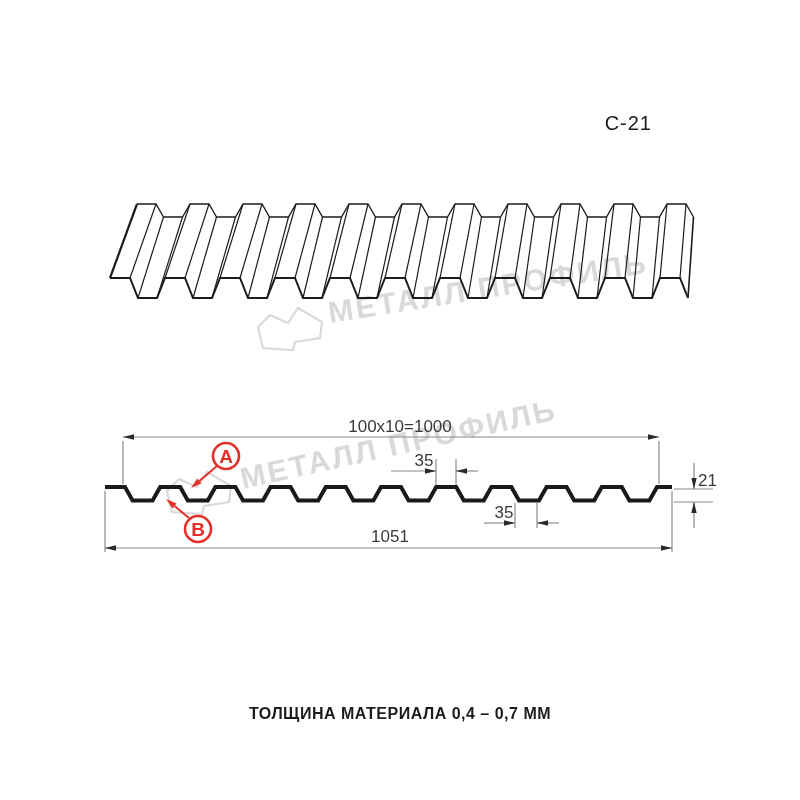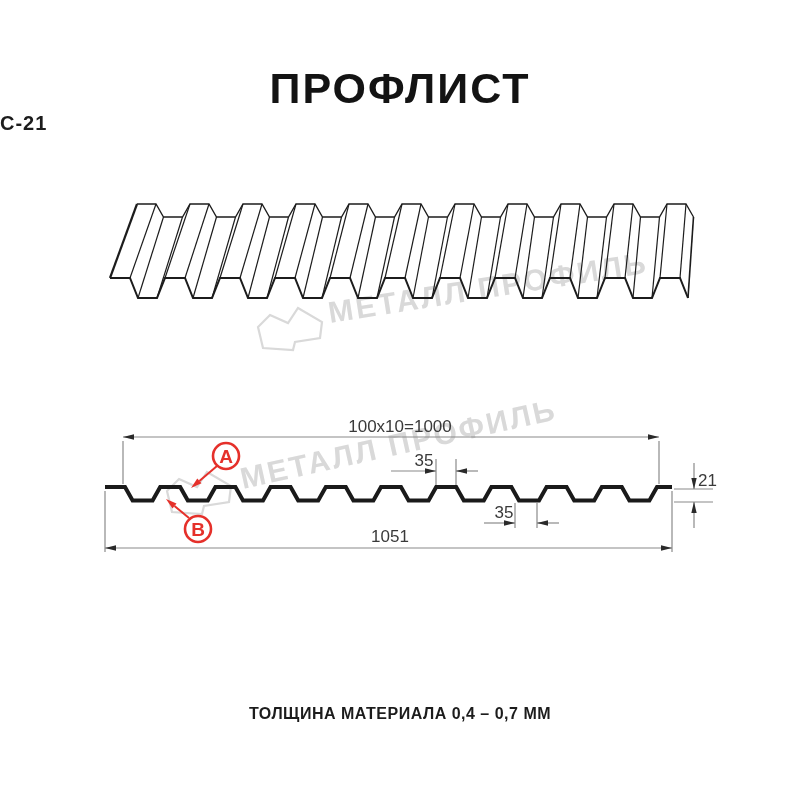--- a/index.html
+++ b/index.html
@@ -1,37 +1,36 @@
 <!DOCTYPE html>
 <html><head>
 <meta charset="utf-8">
 <style>
   html,body{margin:0;padding:0;background:#fff;}
   .page{position:relative;width:800px;height:800px;background:#fff;overflow:hidden;
         font-family:"Liberation Sans",sans-serif;}
   .title{position:absolute;left:0;top:64px;width:800px;text-align:center;
          font-size:43px;font-weight:800;letter-spacing:2px;color:#131313;}
-  .subtitle{position:absolute;left:0;top:112px;width:652px;text-align:left;
-            font-size:20px;font-weight:700;letter-spacing:1px;color:#1c1c1c;}
+  .subtitle{position:absolute;left:0;top:112px;width:652px;text-align:right;
+            font-size:20px;font-weight:400;letter-spacing:1px;color:#1c1c1c;}
   .footer{position:absolute;left:0;top:705px;width:800px;text-align:center;
           font-size:16px;font-weight:600;letter-spacing:.5px;color:#1c1c1c;}
   svg{position:absolute;left:0;top:0;font-family:"Liberation Sans",sans-serif;}
   .dimline{stroke:#8a8a8a;stroke-width:1.2;fill:none;}
   .dimtext{font-size:17px;fill:#3a3a3a;}
   .arrow{fill:#2a2a2a;stroke:none;}
   .sheetline{stroke:#1c1c1c;fill:none;}
   .wm-text{font-size:30px;font-weight:bold;letter-spacing:2.5px;}
   .red-note{font-size:19px;font-weight:bold;}
 </style>
 </head>
 <body>
 
 <div class="page">
 
-  <div class="title">ПРОФЛИСТ</div>
   <div class="subtitle">С-21</div>
 
   <svg width="800" height="800" viewBox="0 0 800 800">
 
     <g>
       <path id="persp-body" fill="#ffffff" stroke="none" d="M137.0,204.0L156.0,204.0L163.5,217.0L182.5,217.0L190.0,204.0L209.0,204.0L216.5,217.0L235.5,217.0L243.0,204.0L262.0,204.0L269.5,217.0L288.5,217.0L296.0,204.0L315.0,204.0L322.5,217.0L341.5,217.0L349.0,204.0L368.0,204.0L375.5,217.0L394.5,217.0L402.0,204.0L421.0,204.0L428.5,217.0L447.5,217.0L455.0,204.0L474.0,204.0L481.5,217.0L500.5,217.0L508.0,204.0L527.0,204.0L534.5,217.0L553.5,217.0L561.0,204.0L580.0,204.0L587.5,217.0L606.5,217.0L614.0,204.0L633.0,204.0L640.5,217.0L659.5,217.0L667.0,204.0L686.0,204.0L693.5,217.0L688.0,298.0L680.0,278.0L660.0,278.0L652.0,298.0L633.0,298.0L625.0,278.0L605.0,278.0L597.0,298.0L578.0,298.0L570.0,278.0L550.0,278.0L542.0,298.0L523.0,298.0L515.0,278.0L495.0,278.0L487.0,298.0L468.0,298.0L460.0,278.0L440.0,278.0L432.0,298.0L413.0,298.0L405.0,278.0L385.0,278.0L377.0,298.0L358.0,298.0L350.0,278.0L330.0,278.0L322.0,298.0L303.0,298.0L295.0,278.0L275.0,278.0L267.0,298.0L248.0,298.0L240.0,278.0L220.0,278.0L212.0,298.0L193.0,298.0L185.0,278.0L165.0,278.0L157.0,298.0L138.0,298.0L130.0,278.0L110.0,278.0Z"></path>
     </g>
 
     <g>
       <polygon id="wm1-logo" fill="none" stroke-width="2.2" points="12,12 30,20 40,5 64,19 62,35 37,39 35,47 5,45 0,24" transform="translate(258,303)" stroke="#d9d9d9"></polygon>

